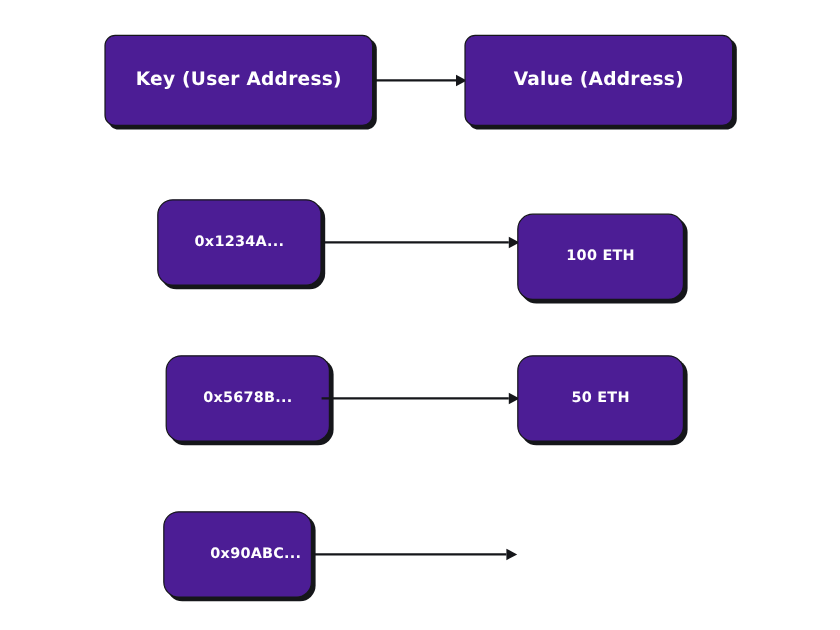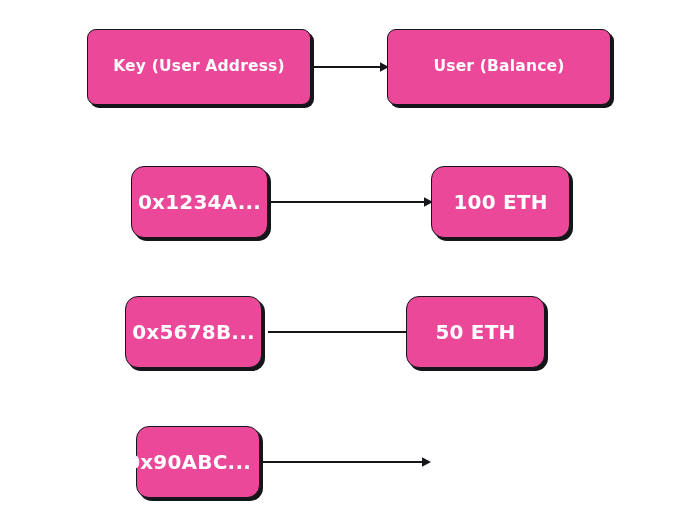--- a/index.html
+++ b/index.html
@@ -21,21 +21,21 @@
     background: #ffffff;
   }
 
   
   .node {
     position: absolute;
     box-sizing: border-box;
     display: flex;
     align-items: center;
     justify-content: center;
-    background: #ec4899;
+    background: #4c1d95;
     border: 1.5px solid #15161a;
     color: #ffffff;
     font-weight: 700;
     letter-spacing: 0.2px;
     text-align: center;
     line-height: 1.1;
     box-shadow: 3px 3px 0 0 #15161a;
     -webkit-font-smoothing: antialiased;
   }
   .node-label {
@@ -45,33 +45,33 @@
   }
 
   
   .node.header {
     border-radius: 9px;
     font-size: 15.5px;
   }
   
   .node.data {
     border-radius: 13px;
-    font-size: 20px;
+    font-size: 12px;
   }
 
   
   .r1-key   { left: 87px;  top: 29px;  width: 224px; height: 76px; }
   .r1-value { left: 387px; top: 29px;  width: 224px; height: 76px; }
 
   
   .r2-key   { left: 131px; top: 166px; width: 137px; height: 72px; }
-  .r2-value { left: 431px; top: 166px; width: 139px; height: 72px; }
+  .r2-value { left: 431px; top: 178px; width: 139px; height: 72px; }
 
-  .r3-key   { left: 125px; top: 296px; width: 137px; height: 72px; text-align: right; }
-  .r3-value { left: 406px; top: 296px; width: 139px; height: 72px; }
+  .r3-key   { left: 138px; top: 296px; width: 137px; height: 72px; text-align: right; }
+  .r3-value { left: 431px; top: 296px; width: 139px; height: 72px; }
 
   .r4-key   { left: 136px; top: 426px; width: 124px; height: 72px; justify-content: flex-end; }
   .r4-value { left: 429px; top: 426px; width: 144px; height: 72px; }
 
   
   .arrow {
     position: absolute;
     height: 14px;
     pointer-events: none;
   }
@@ -92,21 +92,21 @@
   </div>
 
   <div class="arrow a1">
     <svg width="78" height="14" viewBox="0 0 78 14" aria-hidden="true">
       <line x1="0" y1="7" x2="69" y2="7" stroke="#15161a" stroke-width="2"></line>
       <polygon points="69,2.2 78,7 69,11.8" fill="#15161a"></polygon>
     </svg>
   </div>
 
   <div class="node header r1-value">
-    <span class="node-label">User (Balance)</span>
+    <span class="node-label">Value (Address)</span>
   </div>
 
   <div class="node data r2-key">
     <span class="node-label">0x1234A...</span>
   </div>
 
   <div class="arrow a2">
     <svg width="165" height="14" viewBox="0 0 165 14" aria-hidden="true">
       <line x1="0" y1="7" x2="156" y2="7" stroke="#15161a" stroke-width="2"></line>
       <polygon points="156,2.2 165,7 156,11.8" fill="#15161a"></polygon>

